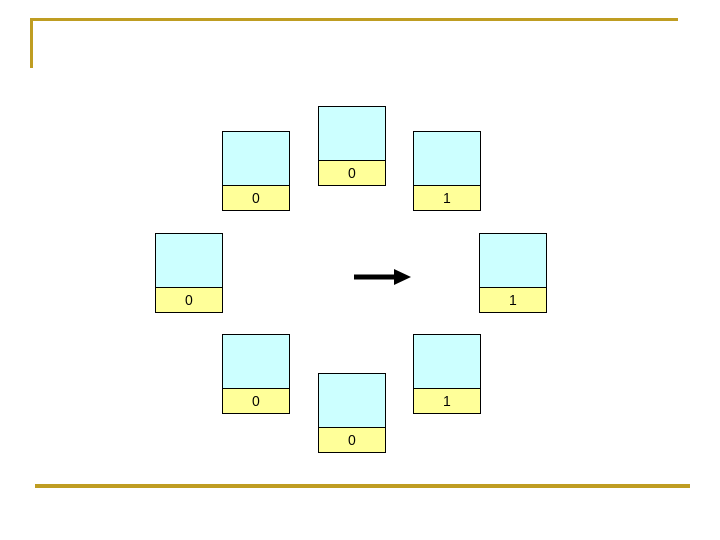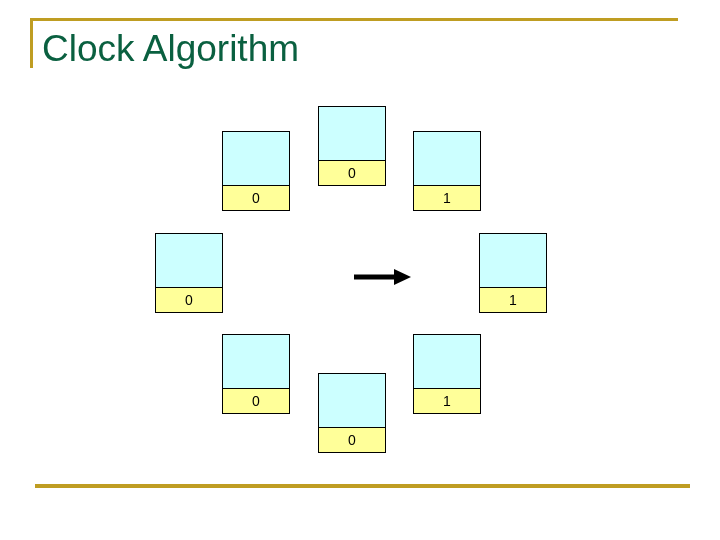--- a/index.html
+++ b/index.html
@@ -99,21 +99,20 @@
   }
 </style>
 </head>
 <body>
 
 <div id="slide">
 
   <div class="title-rule-top"></div>
   <div class="title-rule-left"></div>
 
-  <div class="slide-title">Clock Algorithm</div>
 
   <div id="frame-ring">
       <div class="frame" style="left: 222px; top: 131px;">
         <div class="page-area"></div>
         <div class="ref-bit">0</div>
       </div>
       <div class="frame" style="left: 318px; top: 106px;">
         <div class="page-area"></div>
         <div class="ref-bit">0</div>
       </div>

